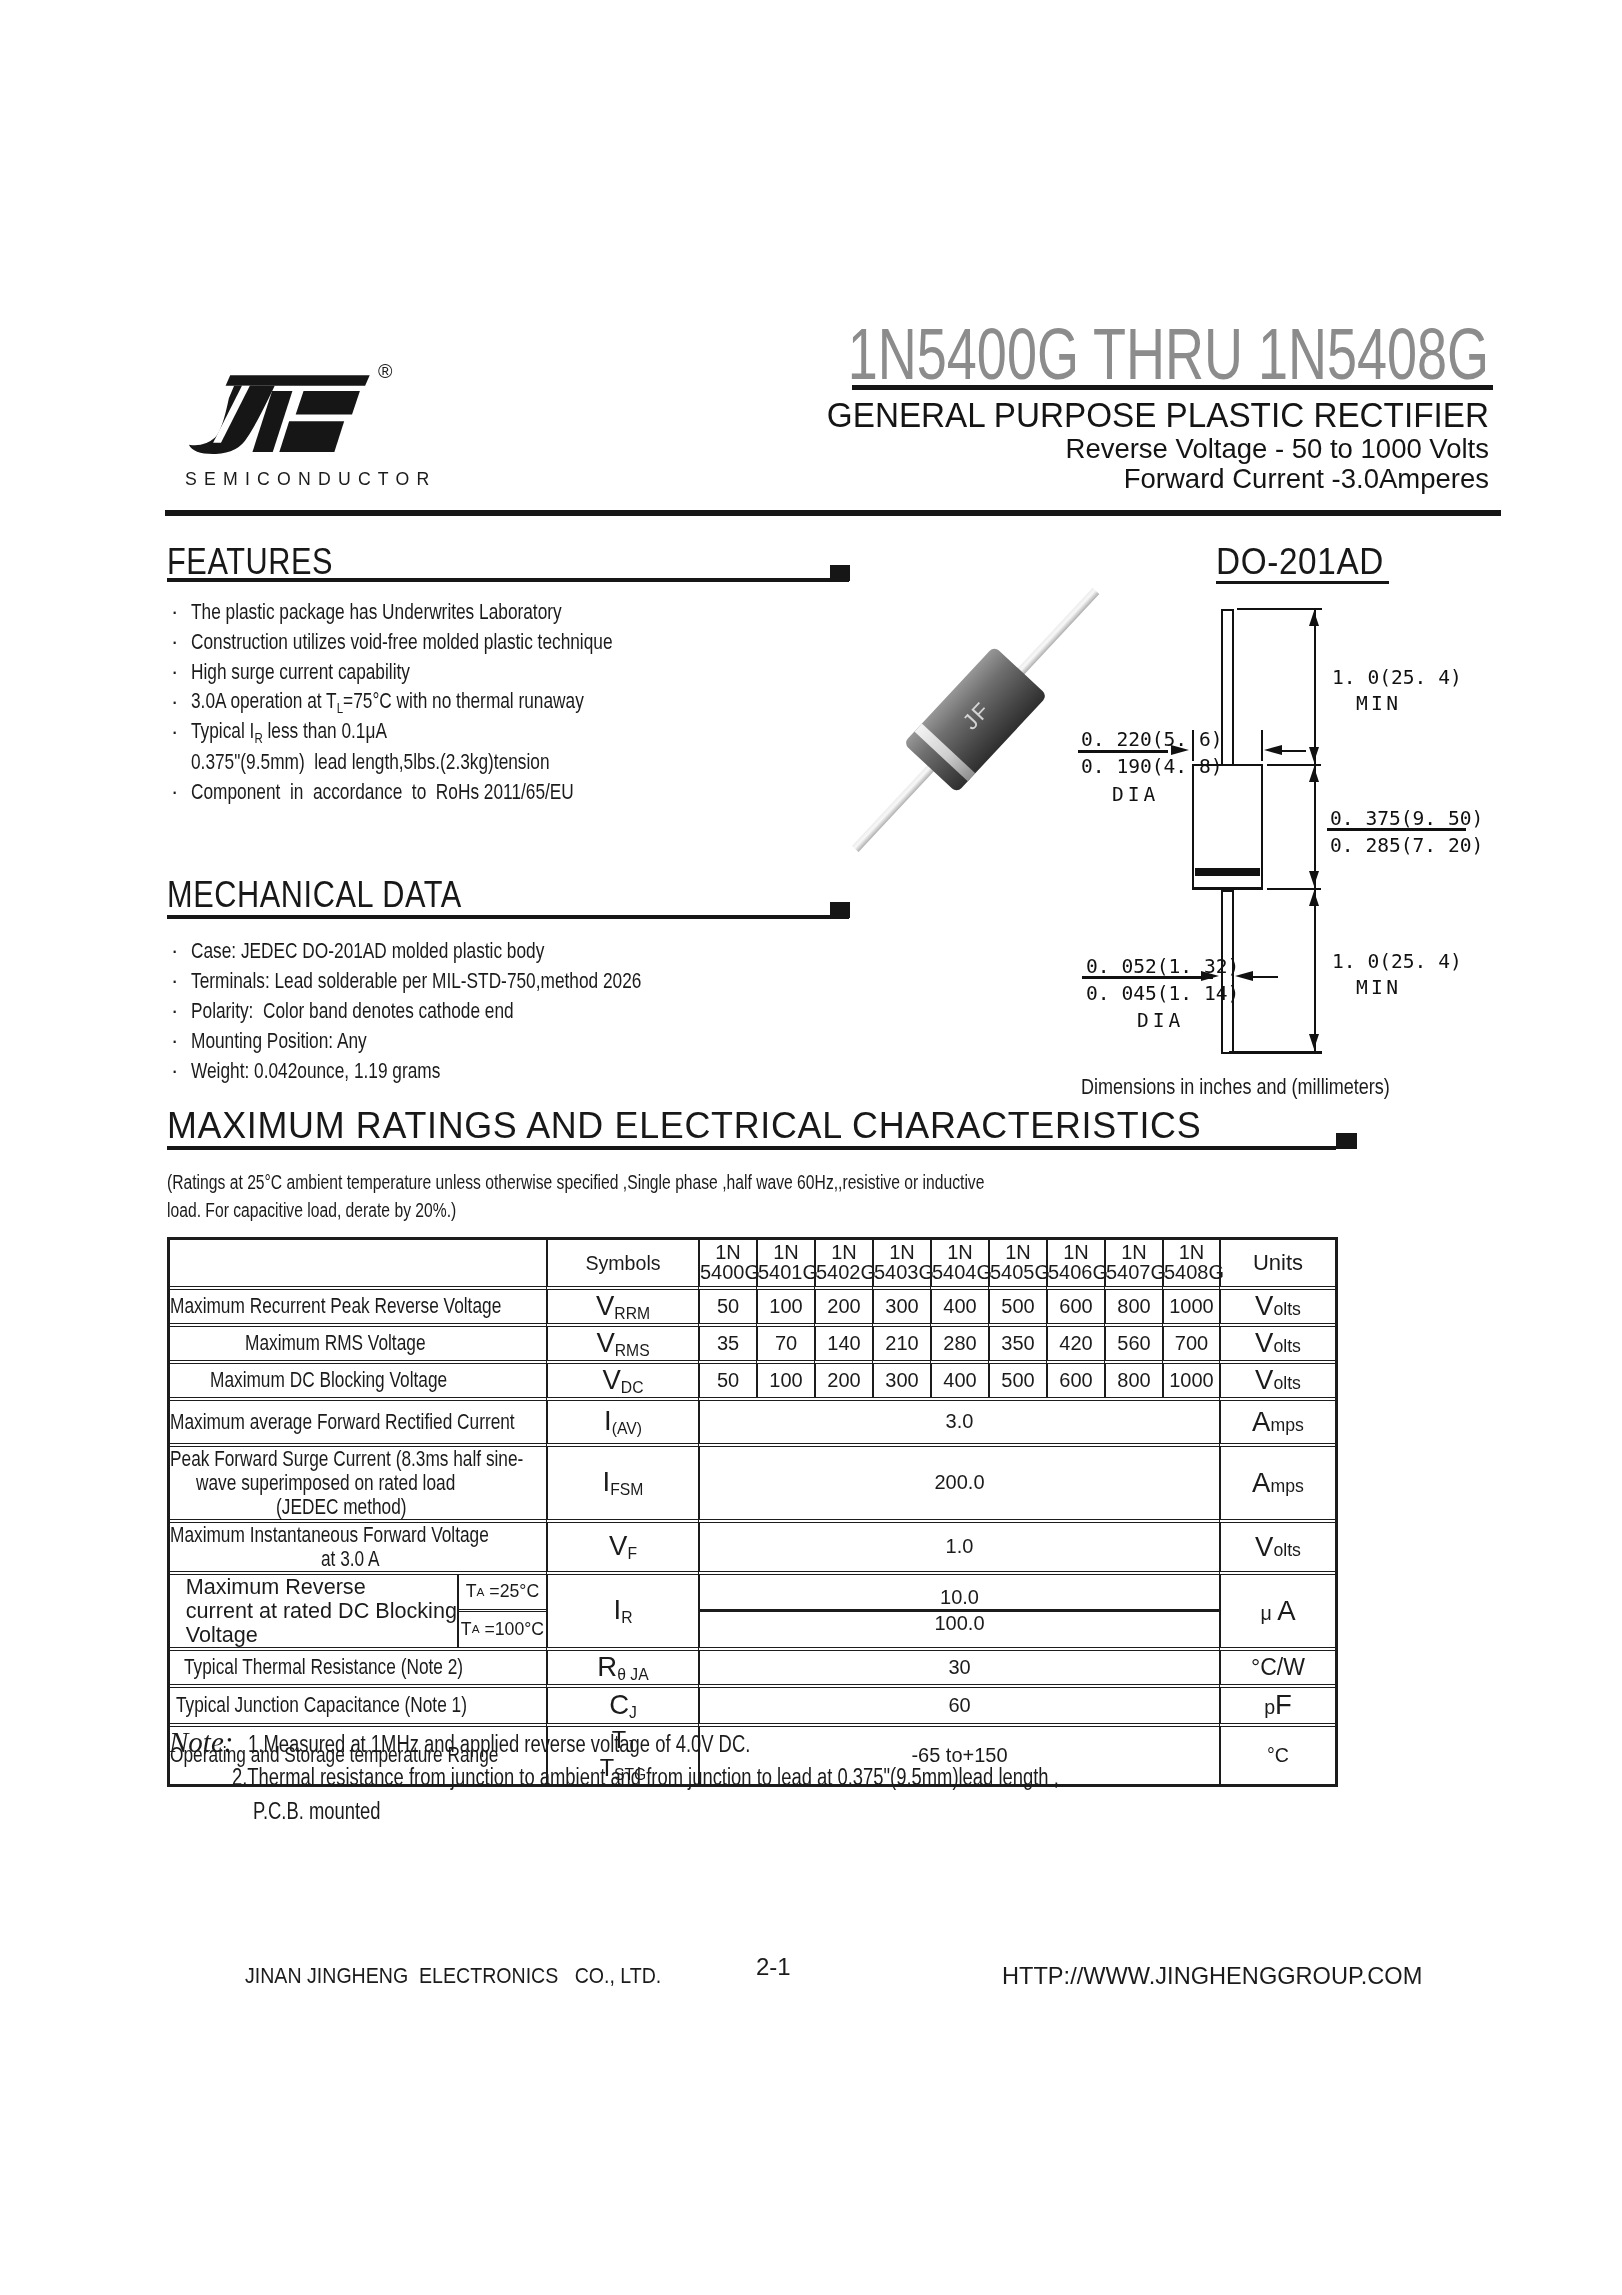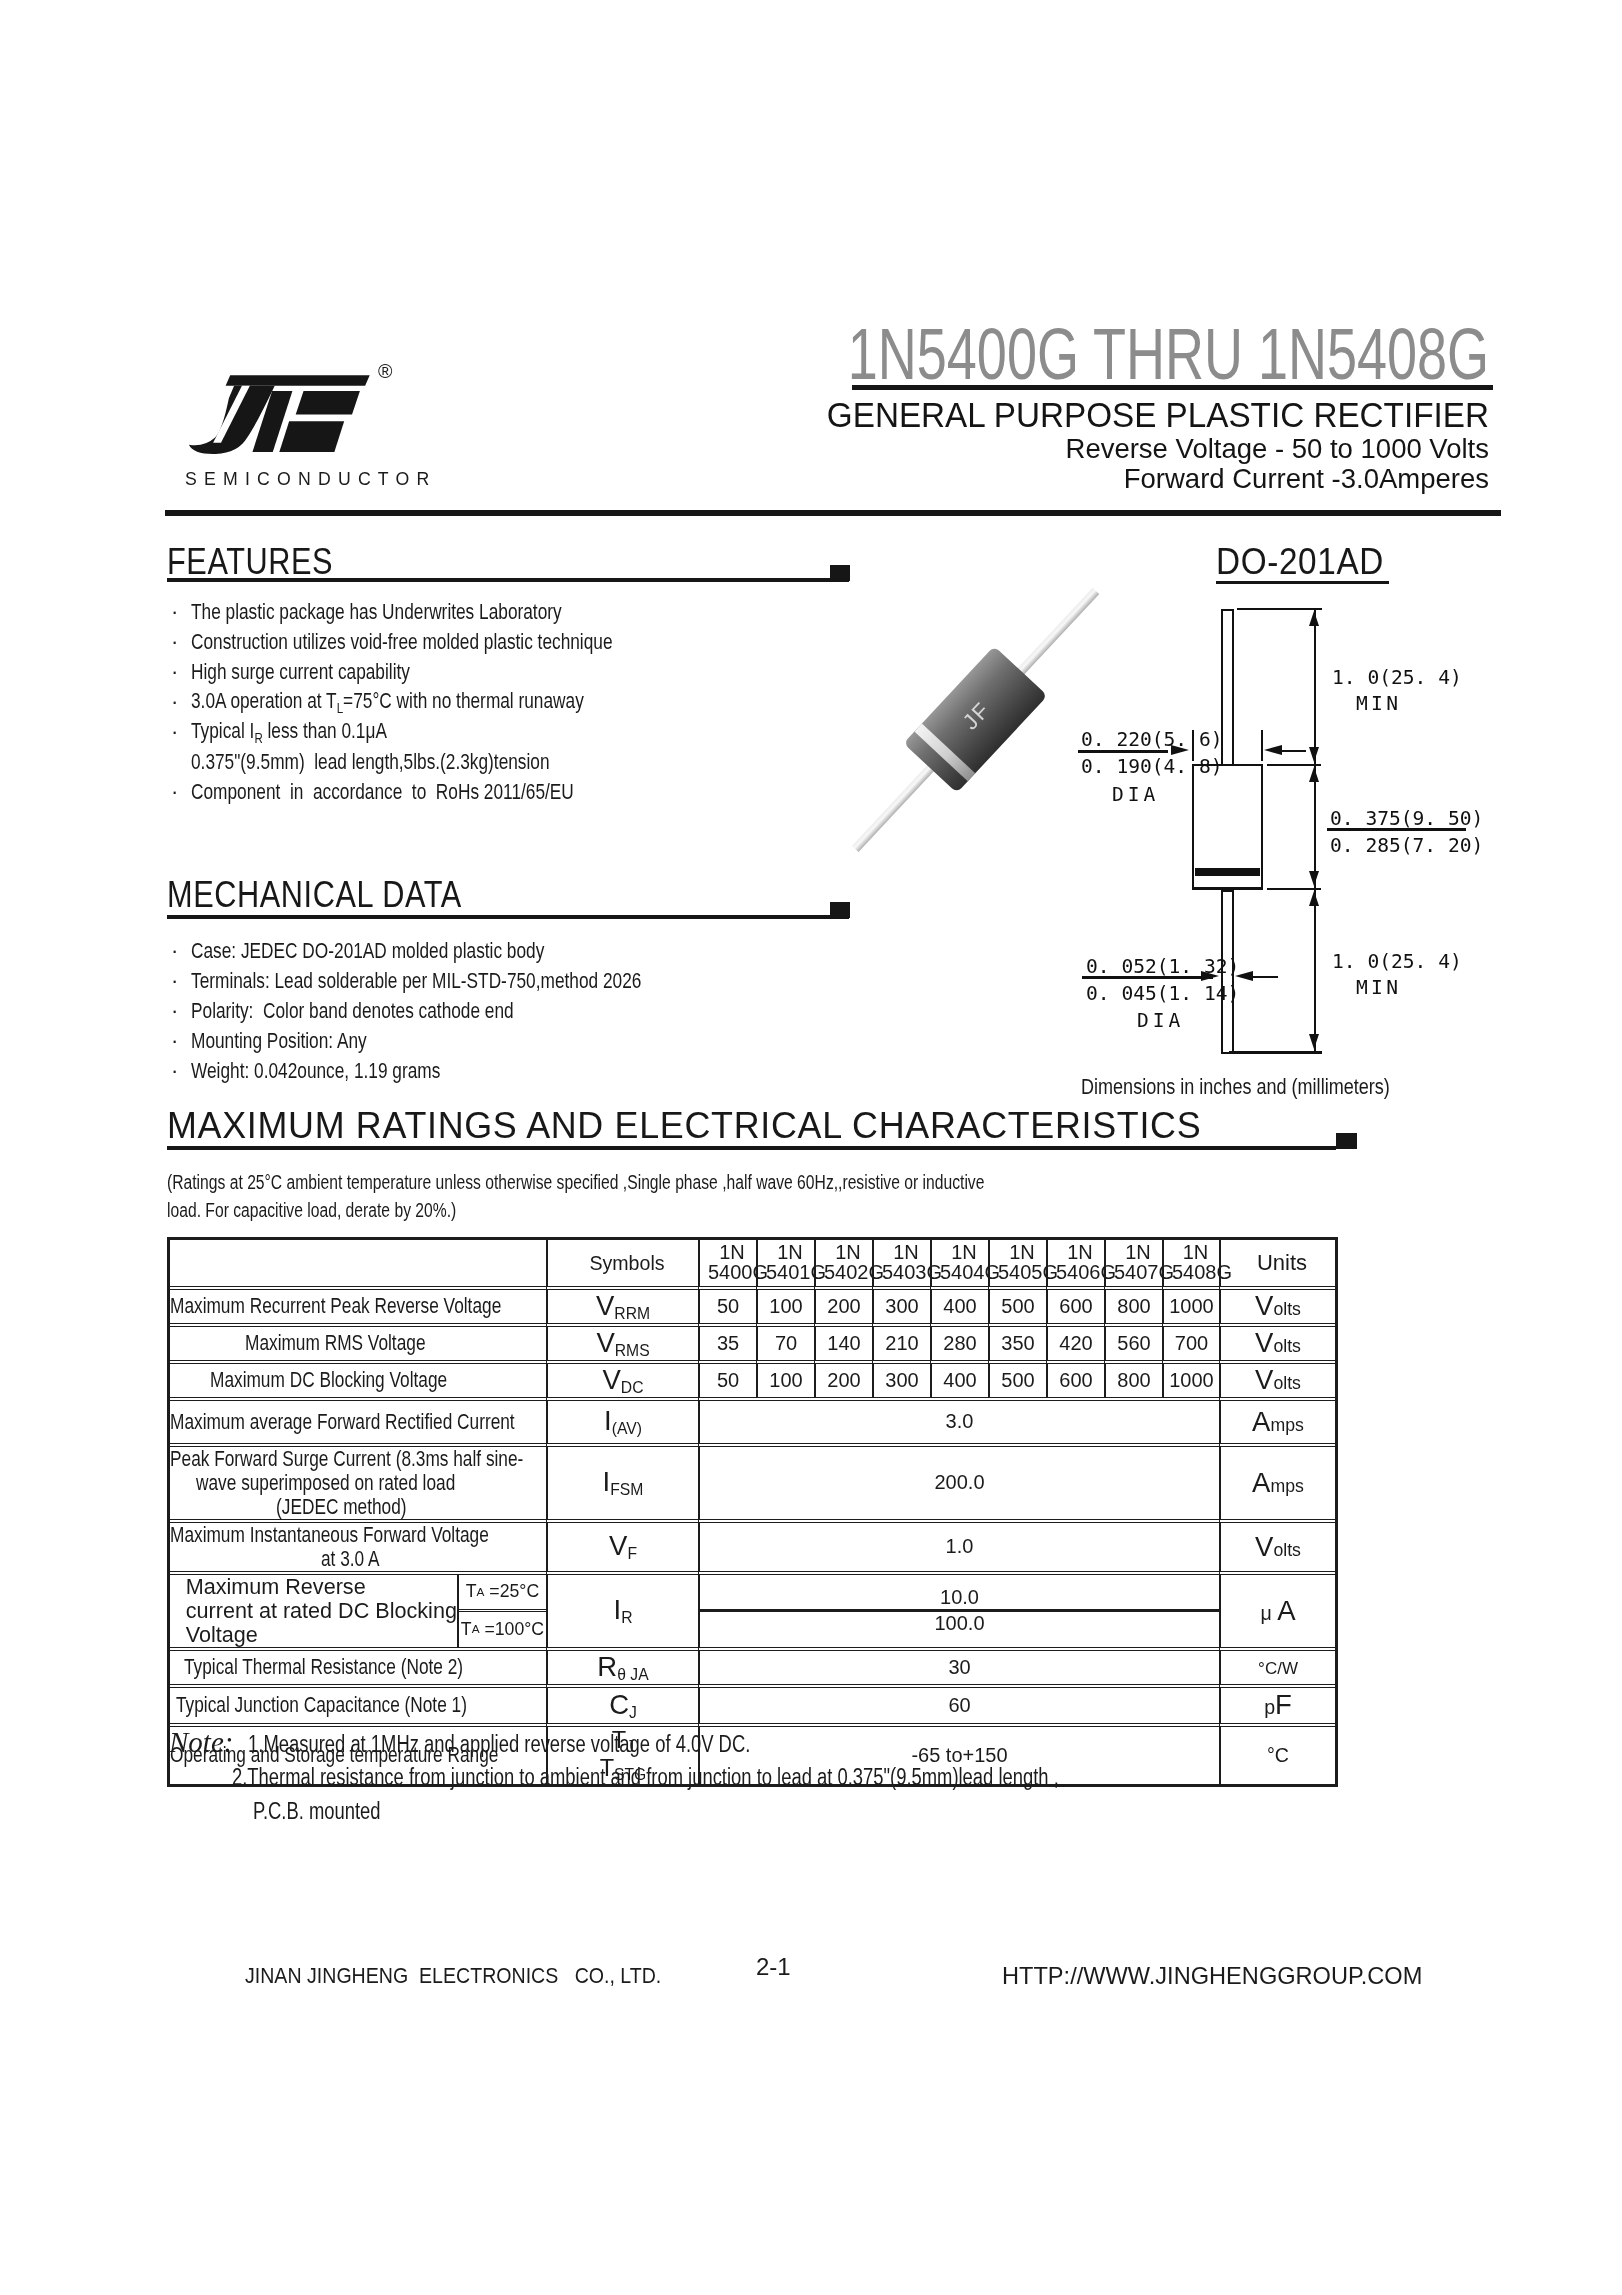--- a/index.html
+++ b/index.html
@@ -27,21 +27,21 @@
   .dline{position:absolute;background:#111;}
   .dimtxt{position:absolute;font-family:"DejaVu Sans Mono",monospace;font-size:19.6px;color:#111;white-space:pre;}
   .tri{position:absolute;width:0;height:0;}
   .leadrect{position:absolute;background:#fff;border:2.6px solid #111;box-sizing:border-box;}
   
   #ratings-table{position:absolute;left:167px;top:1237px;width:1165px;border:3.3px solid #1c1c1c;
     border-collapse:separate;border-spacing:0;table-layout:fixed;}
   #ratings-table td{border-left:2px solid #1c1c1c;border-top:4.6px double #1c1c1c;vertical-align:middle;
     font-size:20px;text-align:center;box-sizing:border-box;padding:0;color:#1b1b1b;}
   #ratings-table td:first-child{border-left:none;}
-  #ratings-table tr:first-child td{border-top:none;padding-left:8px;}
+  #ratings-table tr:first-child td{border-top:none;}
   td.lbl{text-align:left;padding-left:15.7px;}
   td.lbl .t{display:inline-block;}
   .lblline{line-height:24px;}
   .sym-b{font-size:27.5px;}
   .sym-s{font-size:15.7px;vertical-align:-3.9px;}
   .u-pre{font-size:19.6px;}
   .u-big{font-size:27.5px;}
   .u-rest{font-size:17.7px;}
   .parthdr{font-size:17.7px;line-height:19.6px;}
   .split{display:flex;height:100%;align-items:stretch;}
@@ -362,21 +362,21 @@
           <div>10.0</div>
           <div>100.0</div>
         </div>
       </td>
       <td><span class="u-pre">μ </span><span class="u-big">A</span></td>
     </tr>
     <tr style="height:30px">
       <td class="lbl"><span class="t">Typical Thermal Resistance (Note 2)</span></td>
       <td><span class="sym-b">R</span><span class="sym-s">θ JA</span></td>
       <td colspan="9">30</td>
-      <td><span class="u-rest" style="font-size:17px">°C/W</span></td>
+      <td><span class="u-rest" style="font-size:23px">°C/W</span></td>
     </tr>
     <tr style="height:39px">
       <td class="lbl"><span class="t">Typical Junction Capacitance (Note 1)</span></td>
       <td><span class="sym-b">C</span><span class="sym-s">J</span></td>
       <td colspan="9">60</td>
       <td><span class="u-pre">p</span><span class="u-big">F</span></td>
     </tr>
     <tr style="height:56px">
       <td class="lbl"><span class="t">Operating and Storage temperature Range</span></td>
       <td>

